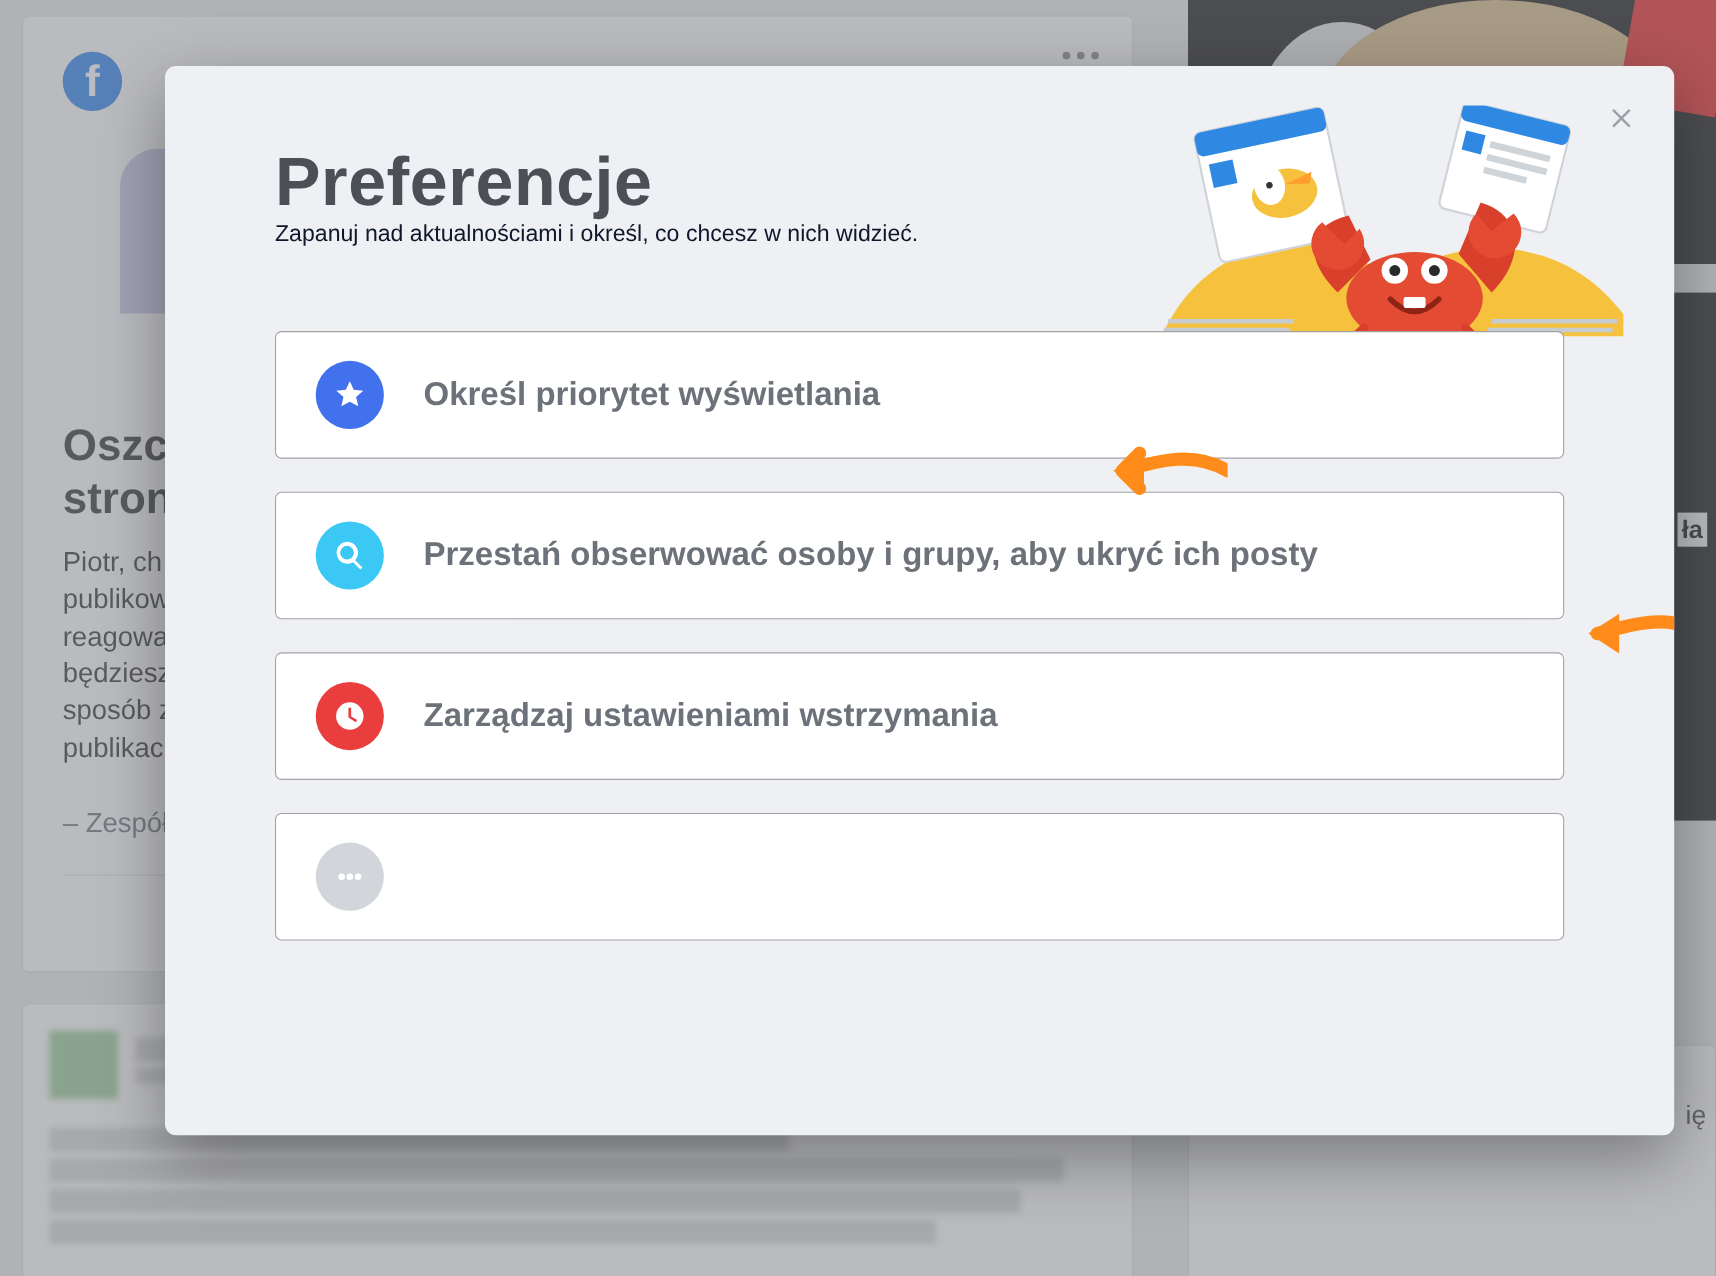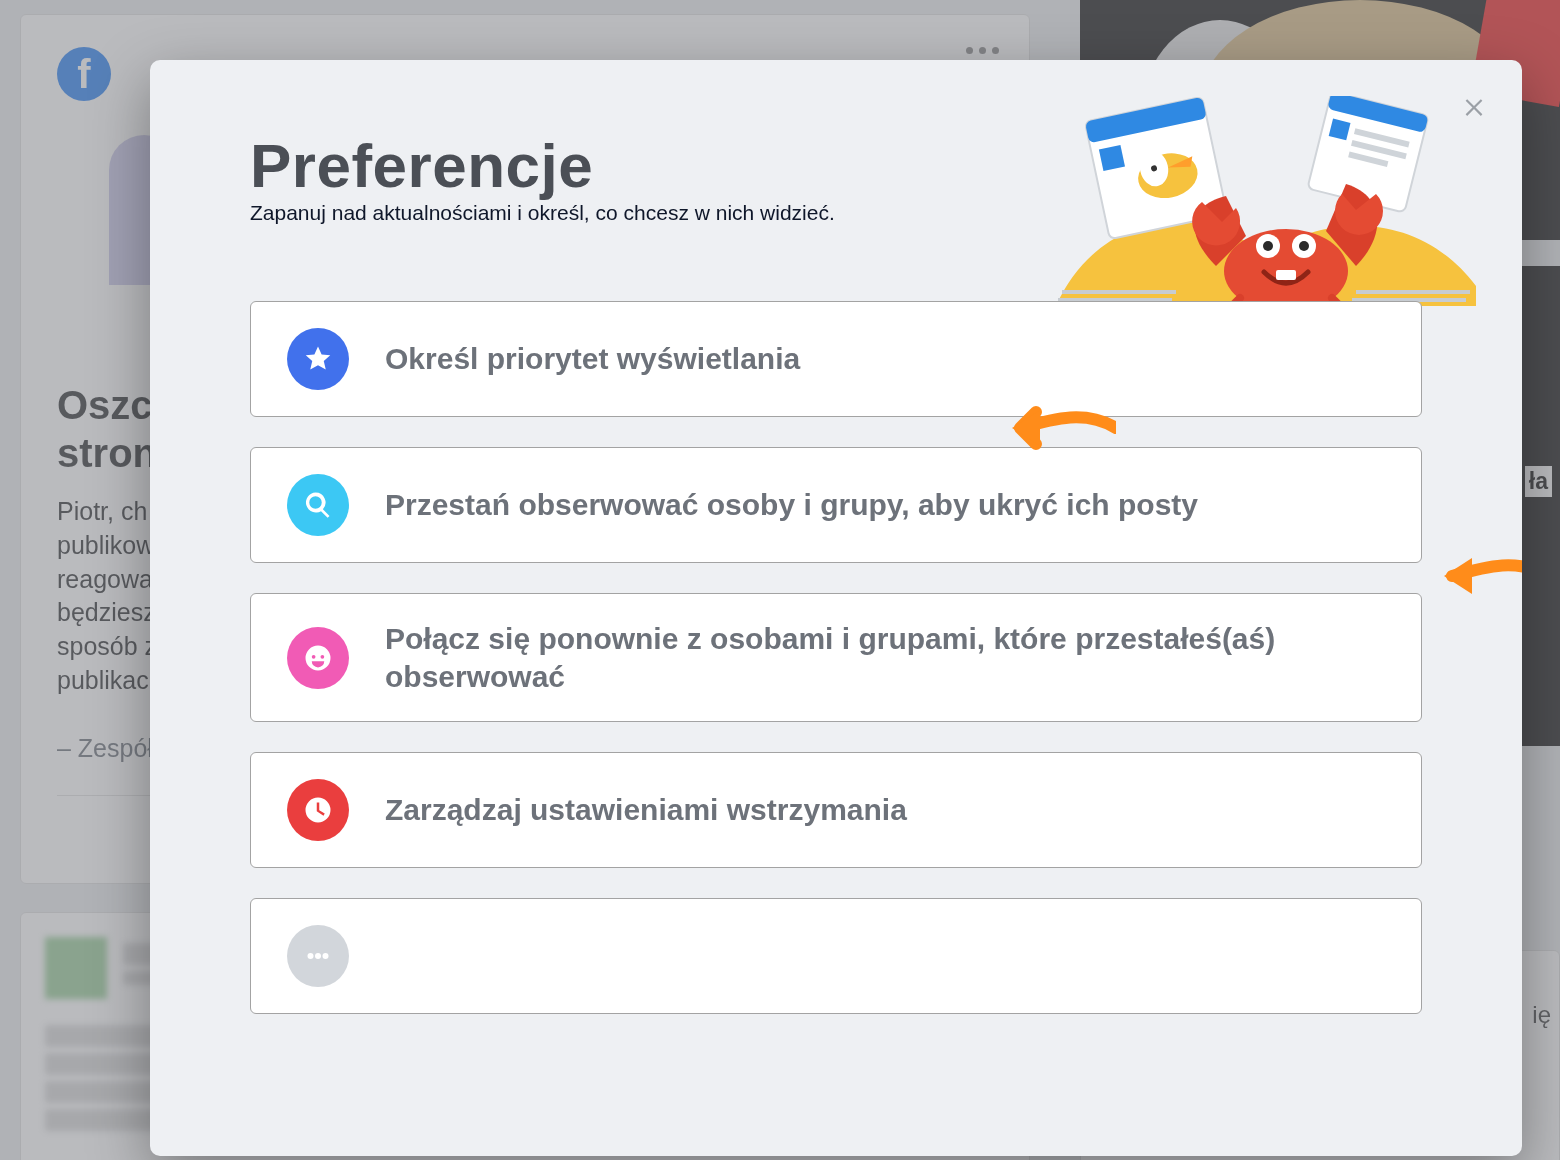--- a/index.html
+++ b/index.html
@@ -70,21 +70,21 @@
   
   .scrim {
     position:absolute; inset:0;
     background: rgba(130,132,136,0.55);
   }
 
   
   .modal {
     position:absolute;
     left:150px; top:60px;
-    width:1372px; height:1096px;
+    width:1372px; height:972px;
     background:#eef0f3;
     border-radius:10px;
     box-shadow: 0 20px 60px rgba(0,0,0,0.35);
     overflow:hidden;
   }
   .modal-close {
     position:absolute; right:28px; top:26px;
     width:40px; height:40px; border-radius:4px;
     display:flex; align-items:center; justify-content:center;
     color:#9ba0a6; cursor:pointer;
@@ -300,29 +300,20 @@
 
     <div class="option-card">
       <div class="ico ico-cyan">
         <svg viewBox="0 0 24 24">
             <path d="M10 2a8 8 0 015.9 13.4l5.3 5.3-1.5 1.5-5.3-5.3A8 8 0 1110 2zm0 3a5 5 0 100 10 5 5 0 000-10z"></path>
           </svg>
       </div>
       <div class="option-label">Przestań obserwować osoby i grupy, aby ukryć ich posty</div>
     </div>
 
-    <div class="option-card">
-      <div class="ico ico-pink">
-        <svg viewBox="0 0 24 24">
-            <circle cx="12" cy="12" r="10" fill="#fff" opacity="0"></circle>
-            <path d="M12 2a10 10 0 100 20 10 10 0 000-20zM8.5 9.5A1.5 1.5 0 118.5 12.5 1.5 1.5 0 018.5 9.5zm7 0a1.5 1.5 0 110 3 1.5 1.5 0 010-3zM7 14.5h10a5 5 0 01-10 0z"></path>
-          </svg>
-      </div>
-      <div class="option-label">Połącz się ponownie z osobami i grupami, które przestałeś(aś) obserwować</div>
-    </div>
 
     <div class="option-card">
       <div class="ico ico-red">
         <svg viewBox="0 0 24 24">
             <path d="M12 2a10 10 0 100 20 10 10 0 000-20zm1 4v6.2l4.4 2.6-1 1.7L11 13V6h2z"></path>
           </svg>
       </div>
       <div class="option-label">Zarządzaj ustawieniami wstrzymania</div>
     </div>
 

